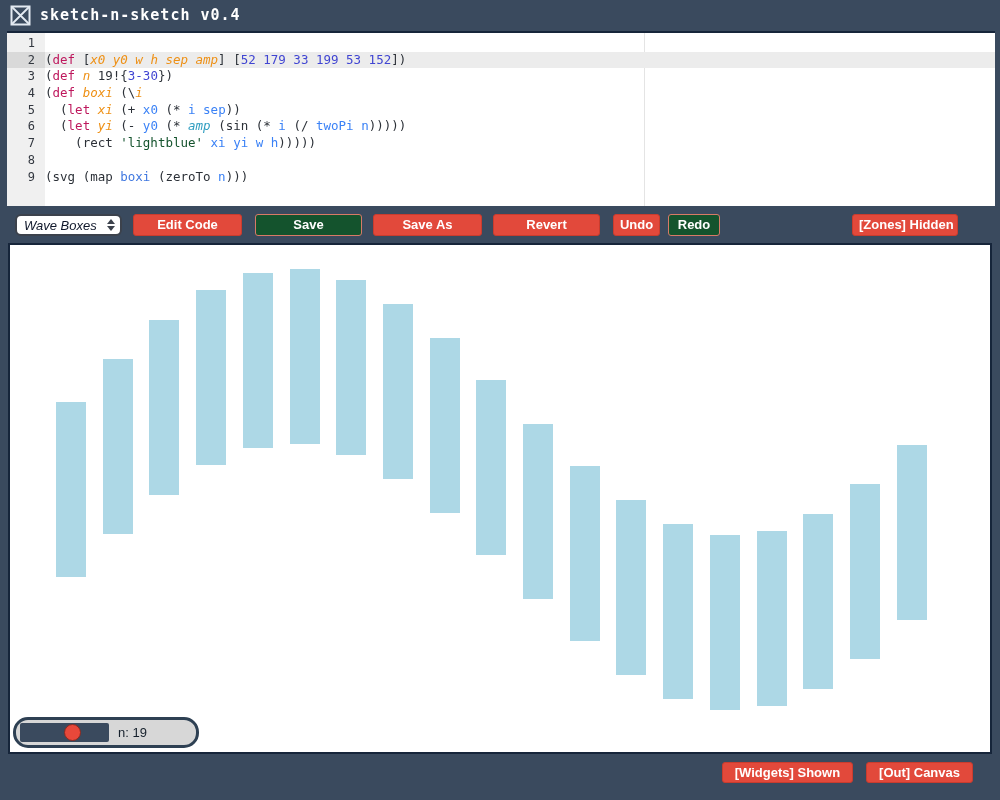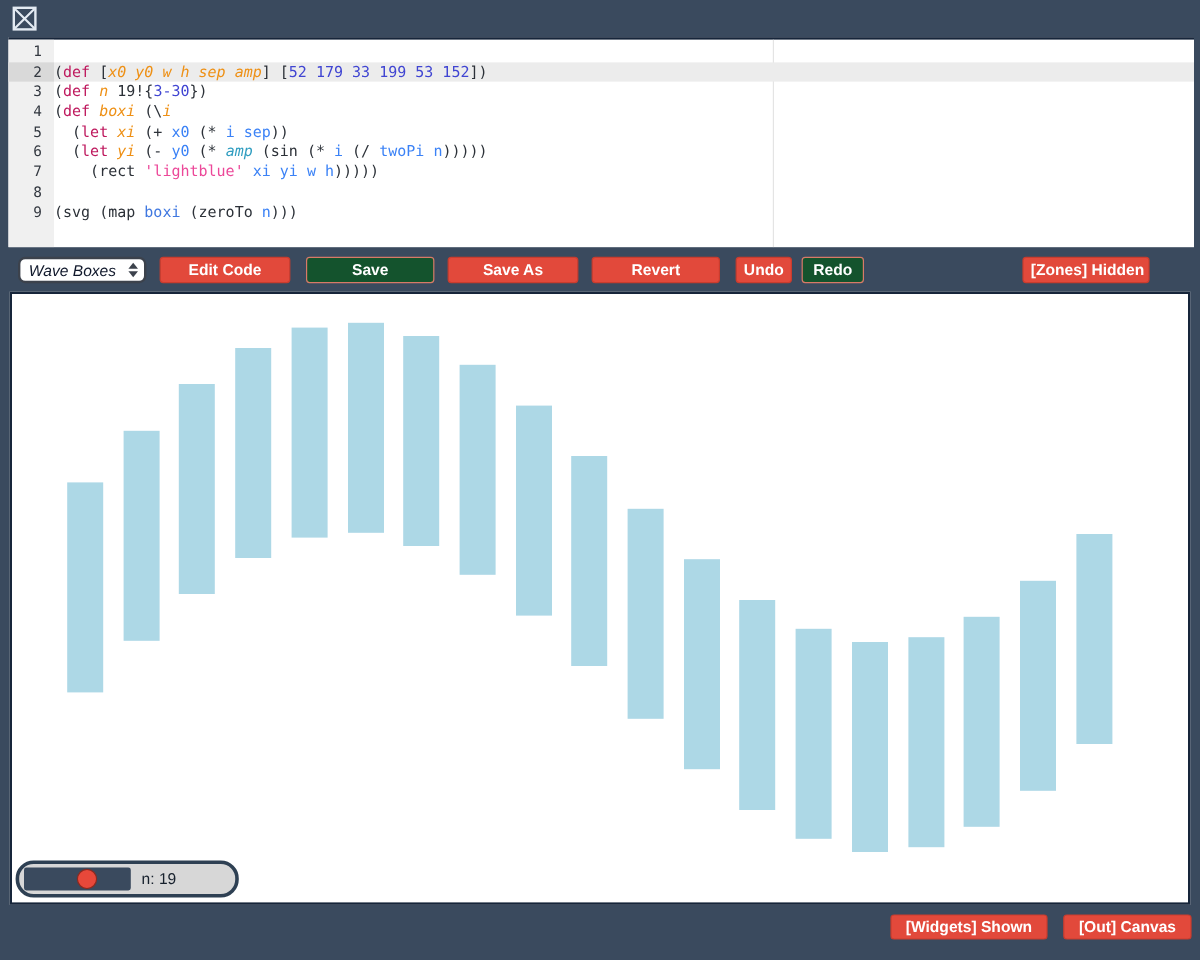--- a/index.html
+++ b/index.html
@@ -33,21 +33,21 @@
   .ed-row .gut { flex:0 0 38px; text-align:right; padding-right:10px; color:#333840;
                  font-size:12px; }
   .ed-row.active .gut { background:#d9d9d9; }
   .ed-row .codetxt { flex:1; white-space:pre; color:#2c3138; }
   .tk-p   { color:#2c3138; }
   .tk-kw  { color:#be185d; }
   .tk-dv  { color:#ee9015; font-style:italic; }
   .tk-num { color:#4045d2; }
   .tk-ref { color:#3b82f6; }
   .tk-refi{ color:#2f9dc0; font-style:italic; }
-  .tk-str { color:#ec4899; }
+  .tk-str { color:#14532d; }
   .tk-fn  { color:#4078e0; }
 
   
   .toolbar { position:absolute; left:0; top:206px; width:1000px; height:37px; }
   .toolbar .rbtn { position:absolute; top:8px; height:22px; line-height:20px; }
   .dropdown { position:absolute; left:15px; top:8px; width:107px; height:22px;
               background:#ffffff; border:2px solid #3c424c; border-radius:6px;
               display:flex; align-items:center; cursor:pointer; }
   .dropdown .dval { flex:1; font-size:13px; color:#0f172a; padding-left:7px; white-space:nowrap;font-style:italic; }
   .dropdown .arrows { display:flex; flex-direction:column; gap:2px; margin-right:5px; }
@@ -72,31 +72,32 @@
   .slider-widget { position:absolute; left:3px; top:472px; width:186px; height:31px;
                    background:#d7d7d7; border:3px solid #2e4053; border-radius:15px; }
   .slider-track { position:absolute; left:4px; top:3px; width:89px; height:19px;
                   background:#3a4a5e; border-radius:2px; }
   .slider-knob { position:absolute; top:1px; width:17px; height:17px; border-radius:50%;
                  background:#e8483a; border:1px solid #8c2a20; cursor:pointer; }
   .slider-label { position:absolute; left:102px; top:0; height:25px; line-height:25px;
                   font-size:13px; color:#16202c; white-space:nowrap; }
 
   
-  .statusbar-right { position:absolute; right:7px; bottom:17px; display:flex; gap:13px; }
+  .statusbar-right { position:absolute; right:27px; bottom:17px; display:flex; gap:13px; }
   .statusbar-right .rbtn { height:21px; line-height:19px; }
 </style>
 </head>
 <body>
 
 <div class="titlebar">
   <svg class="logo" viewBox="0 0 21 21">
     <rect x="1.5" y="1.5" width="18" height="18" fill="none" stroke="#e3eaf2" stroke-width="2"></rect>
     <path d="M2 2 L19 19 M19 2 L2 19" stroke="#e3eaf2" stroke-width="1.8" fill="none"></path>
   </svg>
+  <span class="app-title">sketch-n-sketch v0.4</span>
 </div>
 
 <div class="editor">
   <div class="gutter-bg"></div>
   <div class="print-margin"></div>
   <div class="code-lines">
       <div class="ed-row">
         <div class="gut">1</div>
         <div class="codetxt"></div>
       </div>

